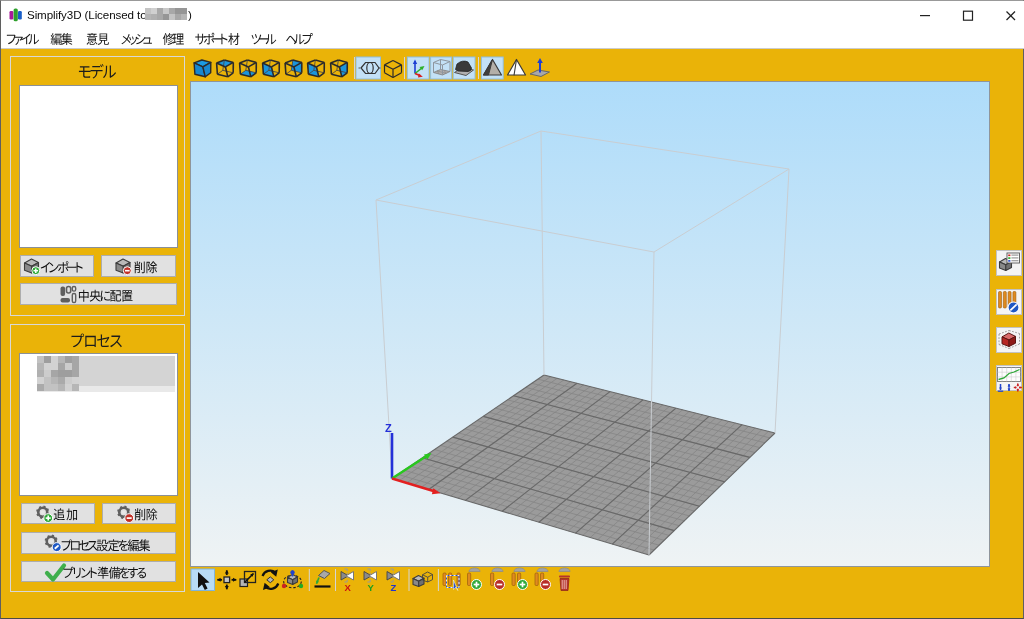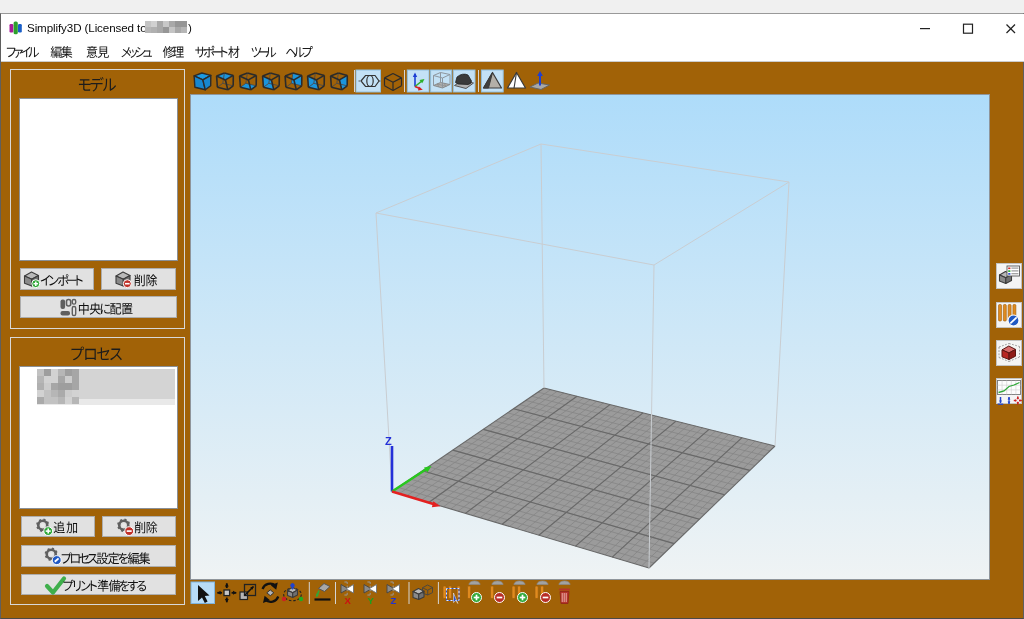--- a/index.html
+++ b/index.html
@@ -1,14 +1,14 @@
 <!DOCTYPE html>
 <html><head><meta charset="utf-8"><style>
 html,body{margin:0;padding:0;width:1024px;height:619px;overflow:hidden;background:#f0f0f0;font-family:"Liberation Sans",sans-serif;}
-#win{position:absolute;inset:0;background:#a16207;border-top:1px solid #999;border-left:1px solid #5f5f5f;border-right:1px solid #5f5f5f;border-bottom:1px solid #4a4a4a;box-sizing:border-box;margin-top:13px;}
+#win{position:absolute;inset:0;background:#eab308;border-top:1px solid #999;border-left:1px solid #5f5f5f;border-right:1px solid #5f5f5f;border-bottom:1px solid #4a4a4a;box-sizing:border-box;}
 .abs{position:absolute;}
 </style></head><body>
 <div id="win">
 <div class="abs" style="left:0;top:0;width:1024px;height:47px;background:#fff;border-bottom:1px solid #cccccc;"></div>
 <div class="abs" style="left:9px;top:55px;width:173px;height:258px;border:1px solid #d8d8d8;"></div>
 <div class="abs" style="left:9px;top:323px;width:173px;height:266px;border:1px solid #d8d8d8;"></div>
 <div class="abs" style="left:17.5px;top:84px;width:157px;height:161px;background:#fff;border:1px solid #8a9097;"></div>
 <div class="abs" style="left:17.5px;top:352px;width:157px;height:141px;background:#fff;border:1px solid #8a9097;"></div>
 <div class="abs" style="left:35.5px;top:354.5px;width:138px;height:30px;background:#d4d4d4;"></div>
 <div class="abs" style="left:35.5px;top:384.5px;width:138px;height:6px;background:#e9e9e9;"></div>

